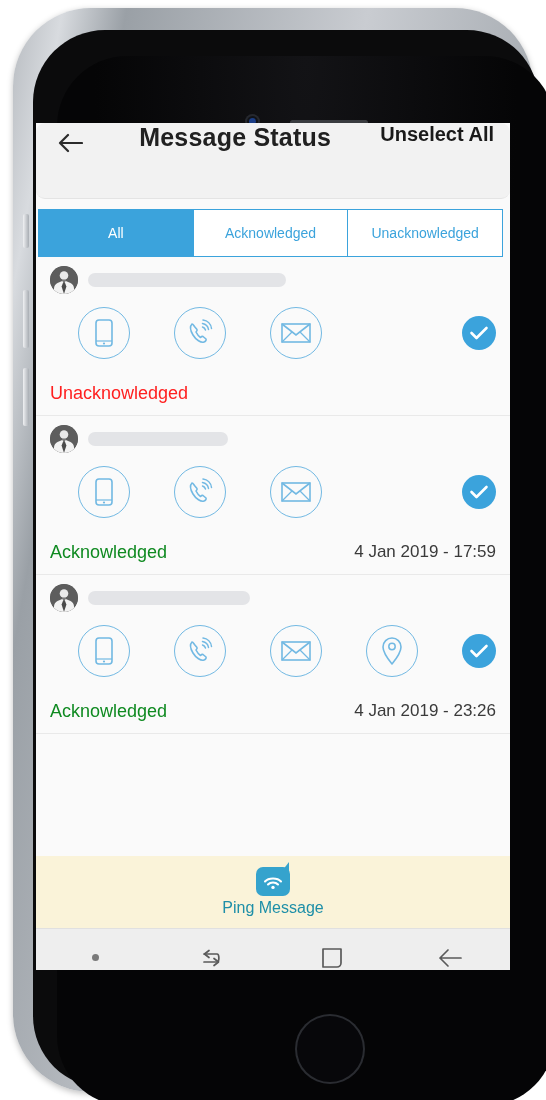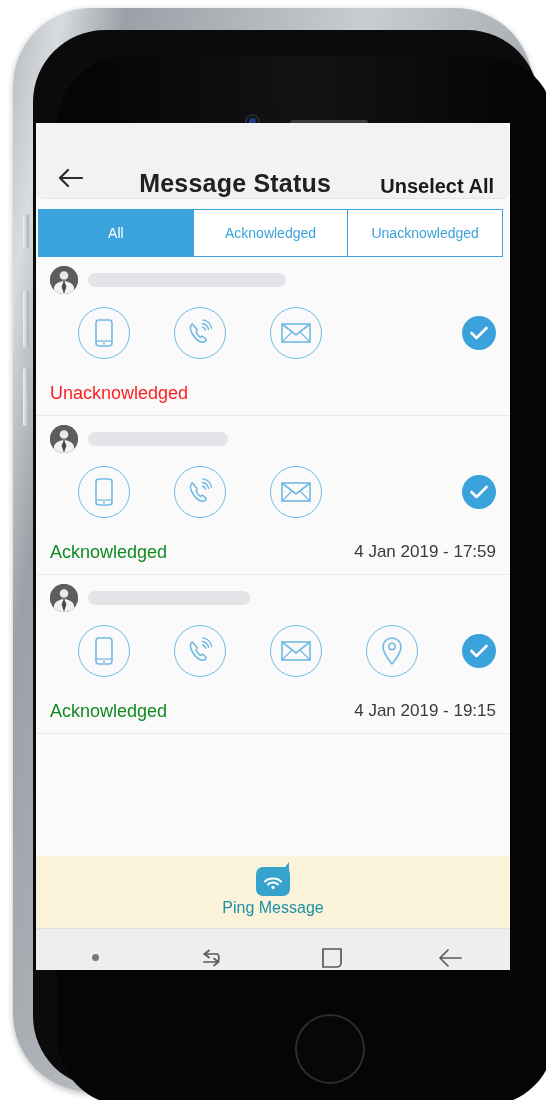--- a/index.html
+++ b/index.html
@@ -65,21 +65,21 @@
   .screen {
     position: absolute; left: 36px; top: 123px;
     width: 474px; height: 847px;
     background: #fafafa;
     overflow: hidden;
   }
 
   
   .app-header {
     height: 76px; background: #f2f2f2;
-    display: flex; align-items: flex-end; padding: 0 14px;
+    display: flex; align-items: flex-start; padding: 0 14px;
     border-bottom: 1px solid #e4e4e4;
     border-radius: 9px;
   }
   .back-arrow { width: 40px; height: 40px; display: flex; align-items: center; justify-content: center; }
   .page-title {
     flex: 1; text-align: center;
     font-size: 25px; font-weight: bold; color: #212121;
     letter-spacing: .2px;
   }
   .unselect-all {
@@ -334,21 +334,21 @@
             </svg>
           </div>
           <div class="check-badge">
             <svg width="20" height="16" viewBox="0 0 20 16" aria-hidden="true">
               <path d="M2.5 8 L7.5 13 L17.5 3" fill="none" stroke="#ffffff" stroke-width="2.6" stroke-linecap="round" stroke-linejoin="round"></path>
             </svg>
           </div>
         </div>
         <div class="msg-foot">
           <div class="status ack">Acknowledged</div>
-          <div class="timestamp">4 Jan 2019 - 19:15</div>
+          <div class="timestamp">4 Jan 2019 - 23:26</div>
         </div>
       </div>
 
       <div class="filler" style="height:122px"></div>
     </div>
 
     <div class="ping-bar">
       <div class="ping-icon">
         <svg width="22" height="16" viewBox="0 0 22 16" aria-hidden="true">
           <path d="M3 7.5 C6.5 3.5 15.5 3.5 19 7.5" fill="none" stroke="#ffffff" stroke-width="2.1" stroke-linecap="round"></path>

